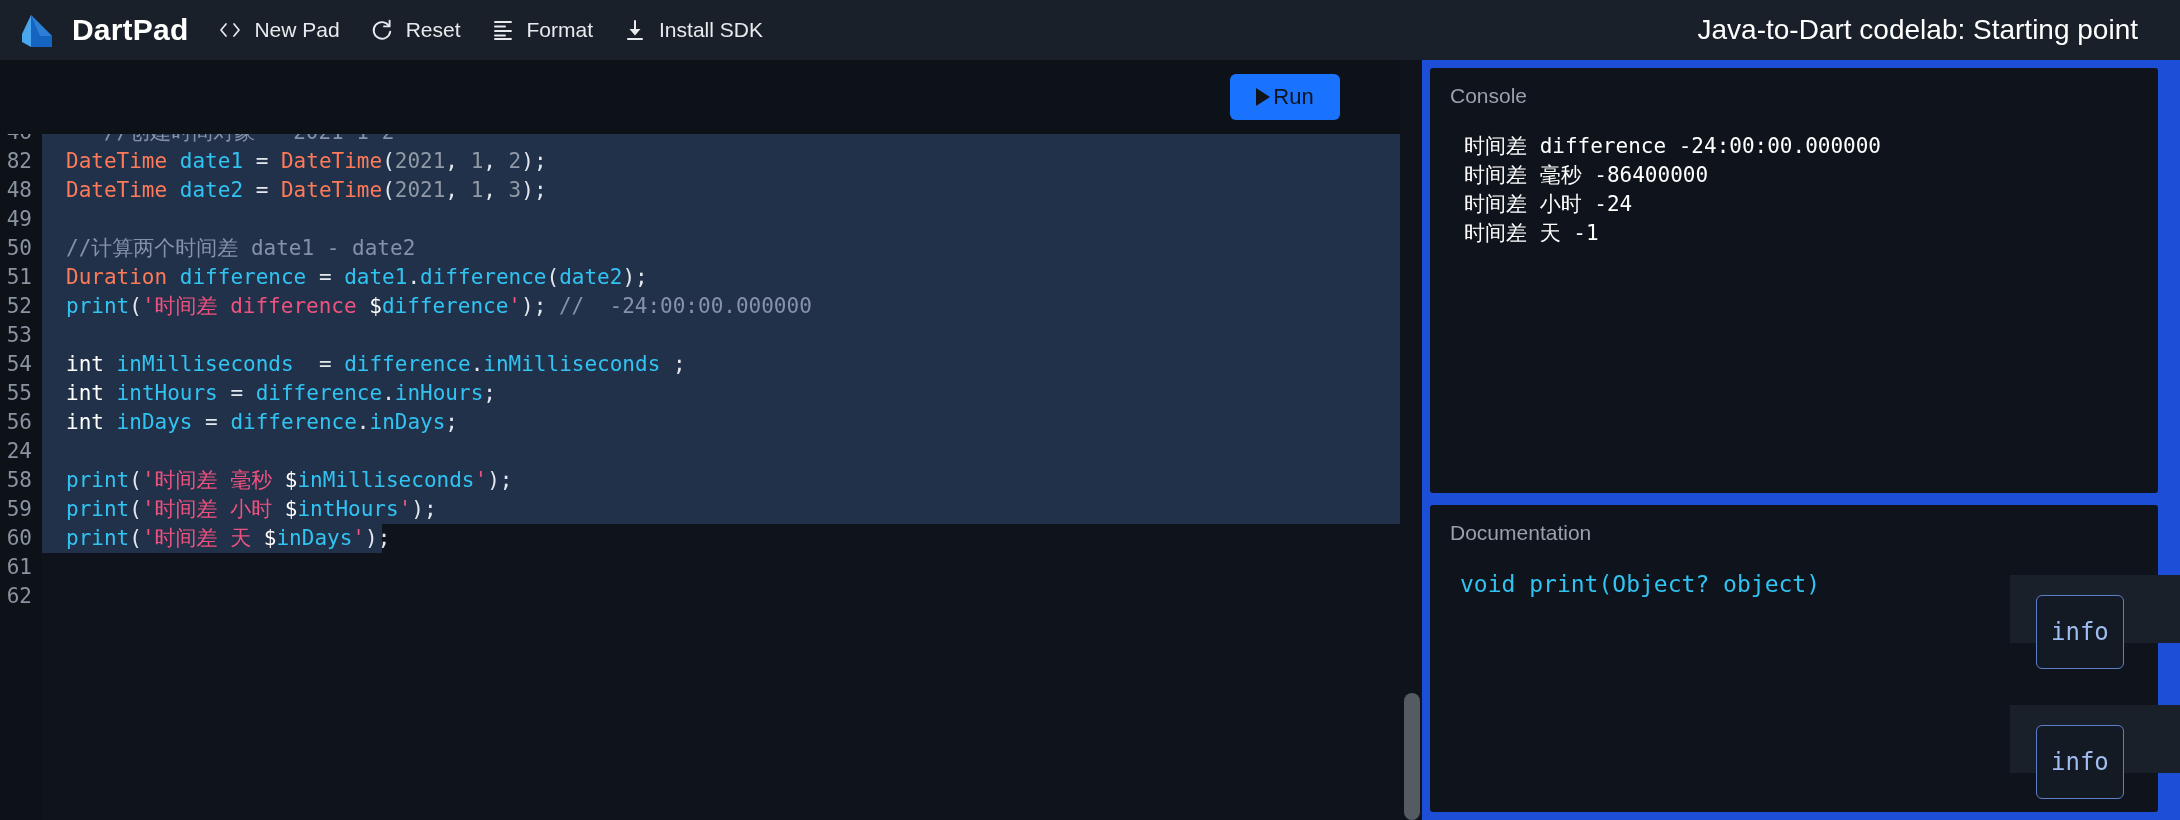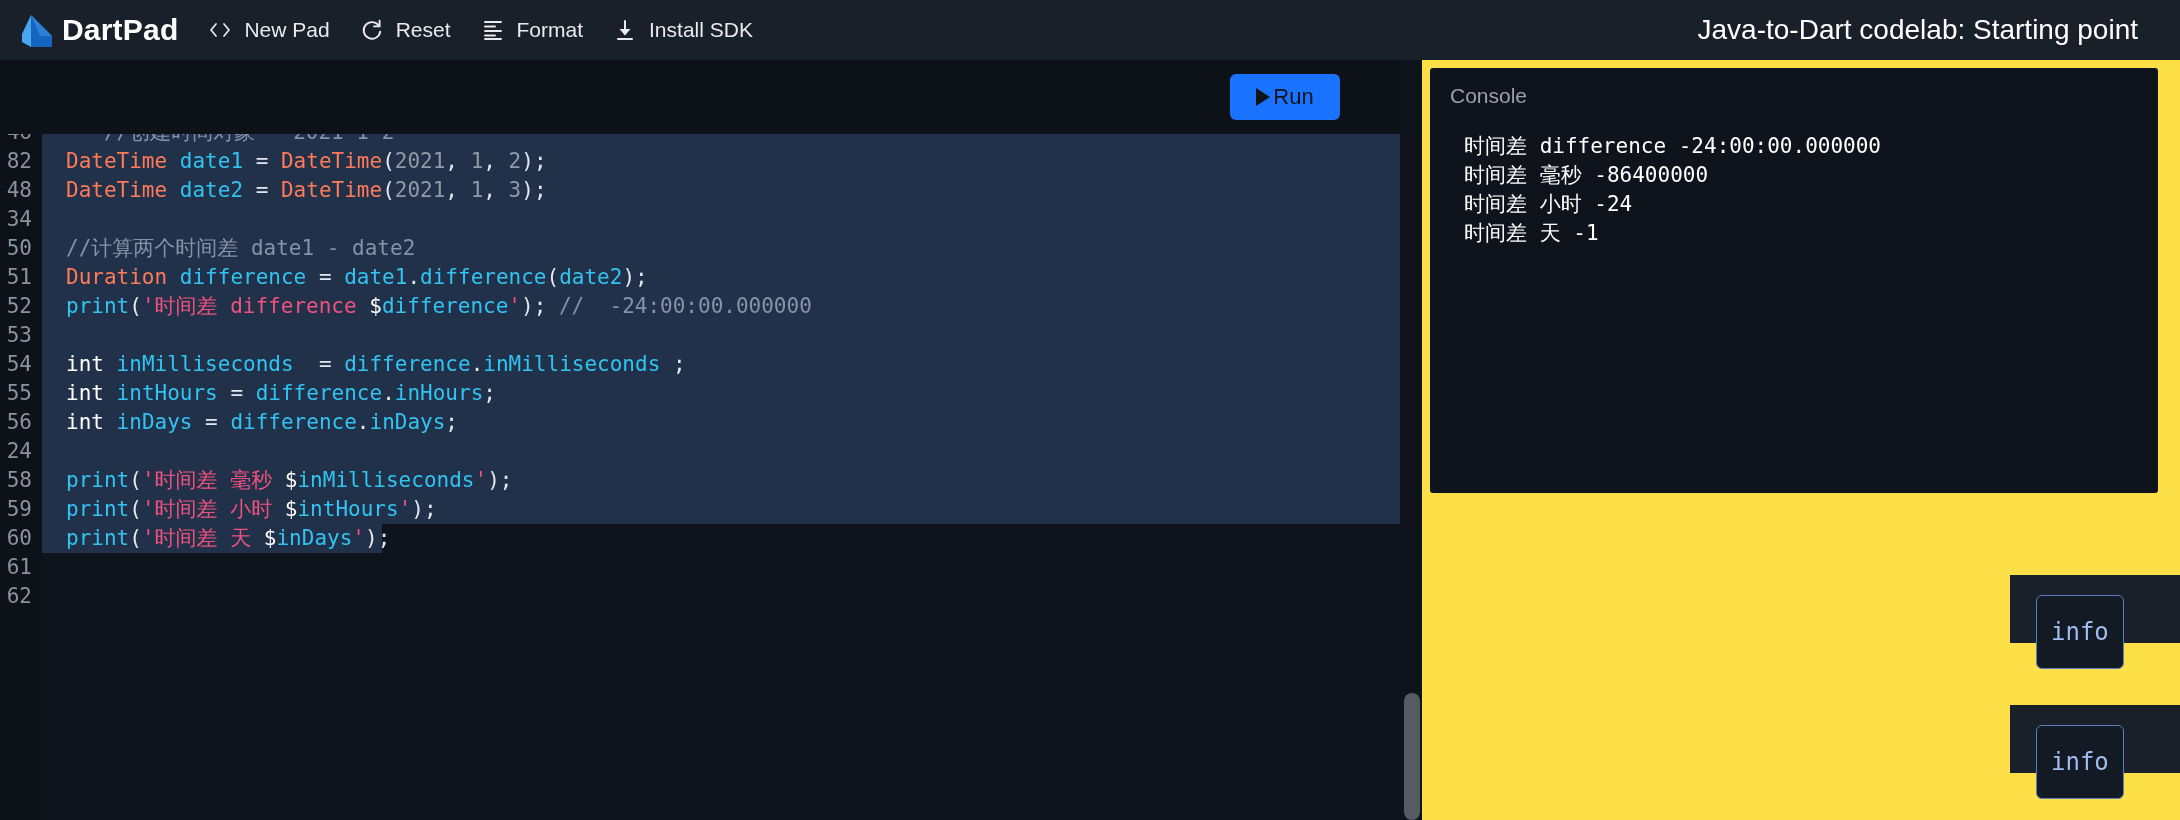--- a/index.html
+++ b/index.html
@@ -14,21 +14,21 @@
   #topbar {
     position: absolute; left: 0; top: 0;
     width: 2180px; height: 60px;
     background: #1a2029;
     display: flex; align-items: center;
   }
   #brand { display: flex; align-items: center; margin-left: 18px; }
   .dart-logo { width: 42px; height: 42px; position: relative; }
   #brand-name {
     color: #ffffff; font-size: 30px; font-weight: 700;
-    margin-left: 2px; letter-spacing: .2px;
+    margin-left: 12px; letter-spacing: .2px;
   }
   .menu-btn {
     display: flex; gap: 12px;
     margin-left: 30px; cursor: pointer;
     color: #e8eaed; font-size: 21px;
   }
   .menu-icon {
     width: 24px; height: 24px; flex: 0 0 24px;
     display: flex; align-items: center; justify-content: center;
     color: #e8eaed;
@@ -103,21 +103,21 @@
   }
   #ed-scroll-thumb {
     position: absolute; left: 4px; top: 633px;
     width: 16px; height: 127px; border-radius: 8px; background: #555b63;
     cursor: pointer;
   }
 
   
   #right-col {
     position: absolute; left: 1422px; top: 60px;
-    width: 758px; height: 760px; background: #fde047;
+    width: 758px; height: 760px; background: #1d4ed8;
   }
   .panel {
     position: absolute; left: 8px; width: 728px;
     background: #0e131c; border-radius: 3px; overflow: hidden;
   }
   #console-panel { top: 8px; height: 425px; }
   #doc-panel { top: 445px; height: 307px; }
   .panel-title {
     color: #9aa1ac; font-size: 21px; padding: 16px 0 0 20px;
   }
@@ -215,21 +215,21 @@
   <div id="doc-title">Java-to-Dart codelab: Starting point</div>
 </div>
 
 <div id="editor-pane">
   <div id="gutter">
       <div class="ln">44</div>
       <div class="ln">45</div>
       <div class="ln">46</div>
       <div class="ln">82</div>
       <div class="ln">48</div>
-      <div class="ln">34</div>
+      <div class="ln">49</div>
       <div class="ln">50</div>
       <div class="ln">51</div>
       <div class="ln">52</div>
       <div class="ln">53</div>
       <div class="ln">54</div>
       <div class="ln">55</div>
       <div class="ln">56</div>
       <div class="ln">24</div>
       <div class="ln">58</div>
       <div class="ln">59</div>
@@ -273,19 +273,23 @@
   <div class="panel" id="console-panel">
     <div class="panel-title">Console</div>
     <div class="console-body" id="console-body">
         <div class="console-line">时间差 difference -24:00:00.000000</div>
         <div class="console-line">时间差 毫秒 -86400000</div>
         <div class="console-line">时间差 小时 -24</div>
         <div class="console-line">时间差 天 -1</div>
       </div>
   </div>
 
+  <div class="panel" id="doc-panel">
+    <div class="panel-title">Documentation</div>
+    <div class="doc-body">void print(Object? object)</div>
+  </div>
 
 </div>
 
 <div id="chip-backdrop-1"></div>
 <div id="chip-backdrop-2"></div>
 <div class="info-chip" id="info-chip-1">info</div>
 <div class="info-chip" id="info-chip-2">info</div>
 
 </body></html>

